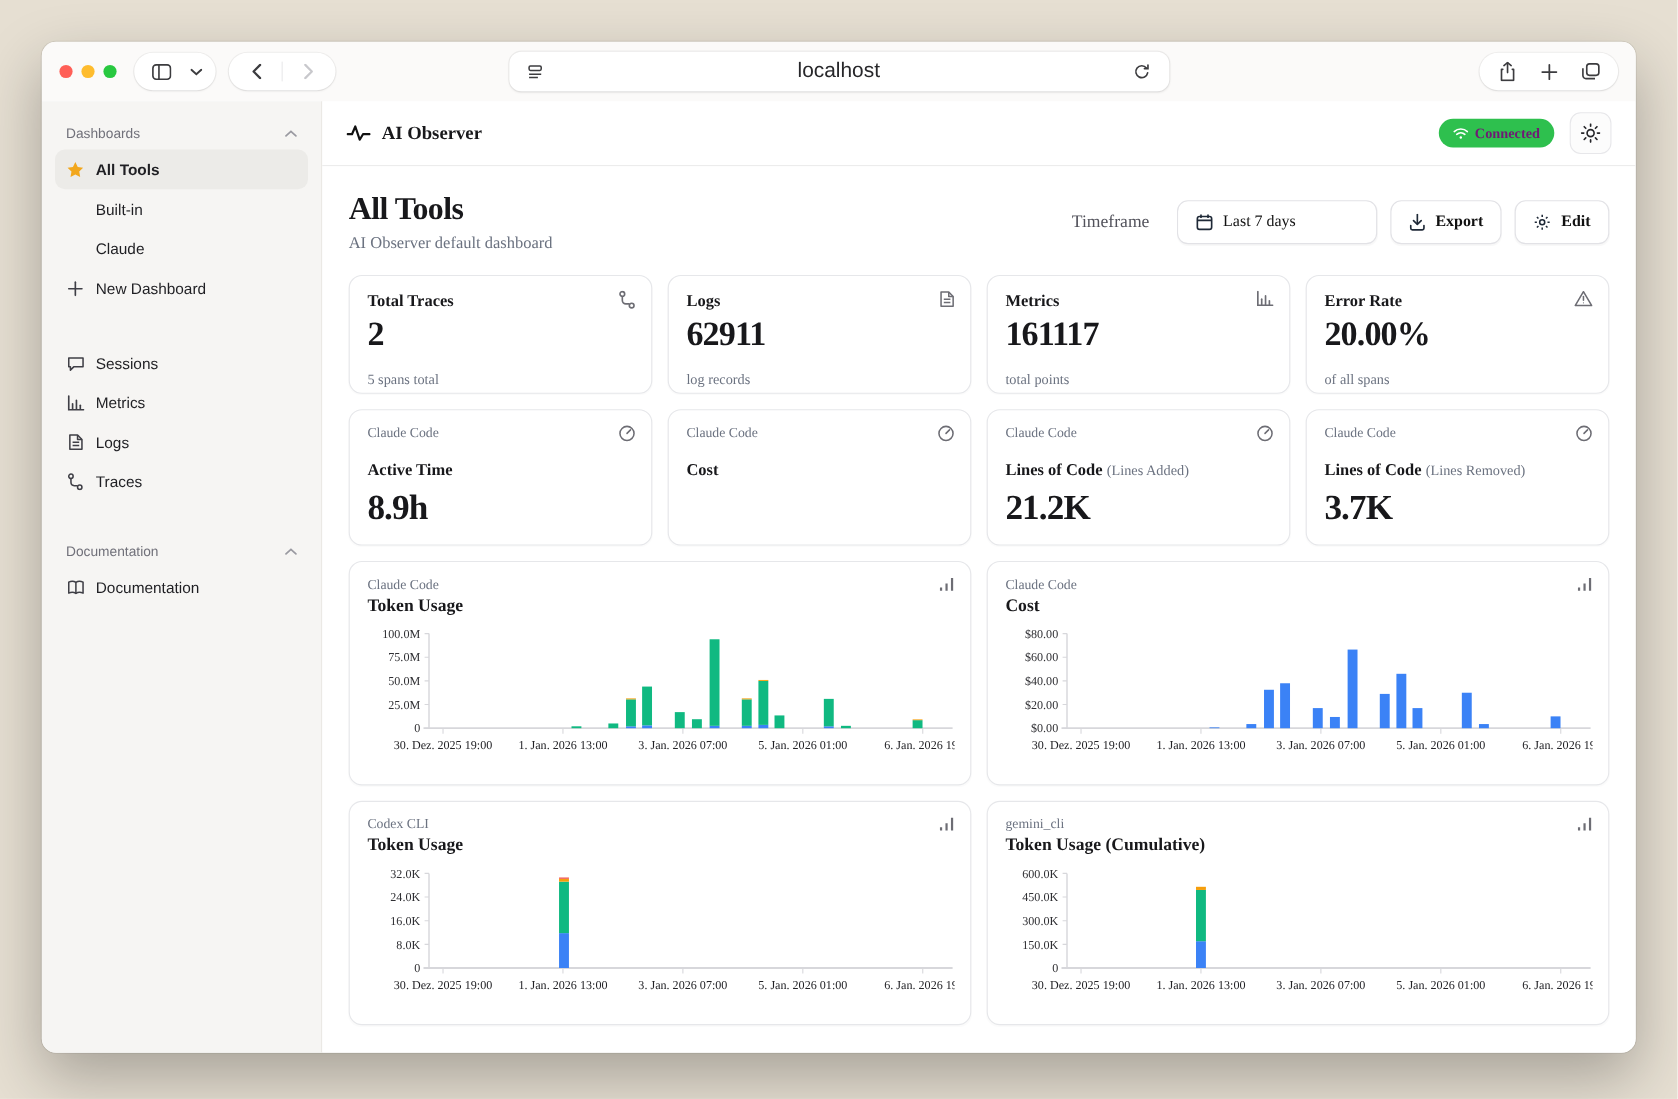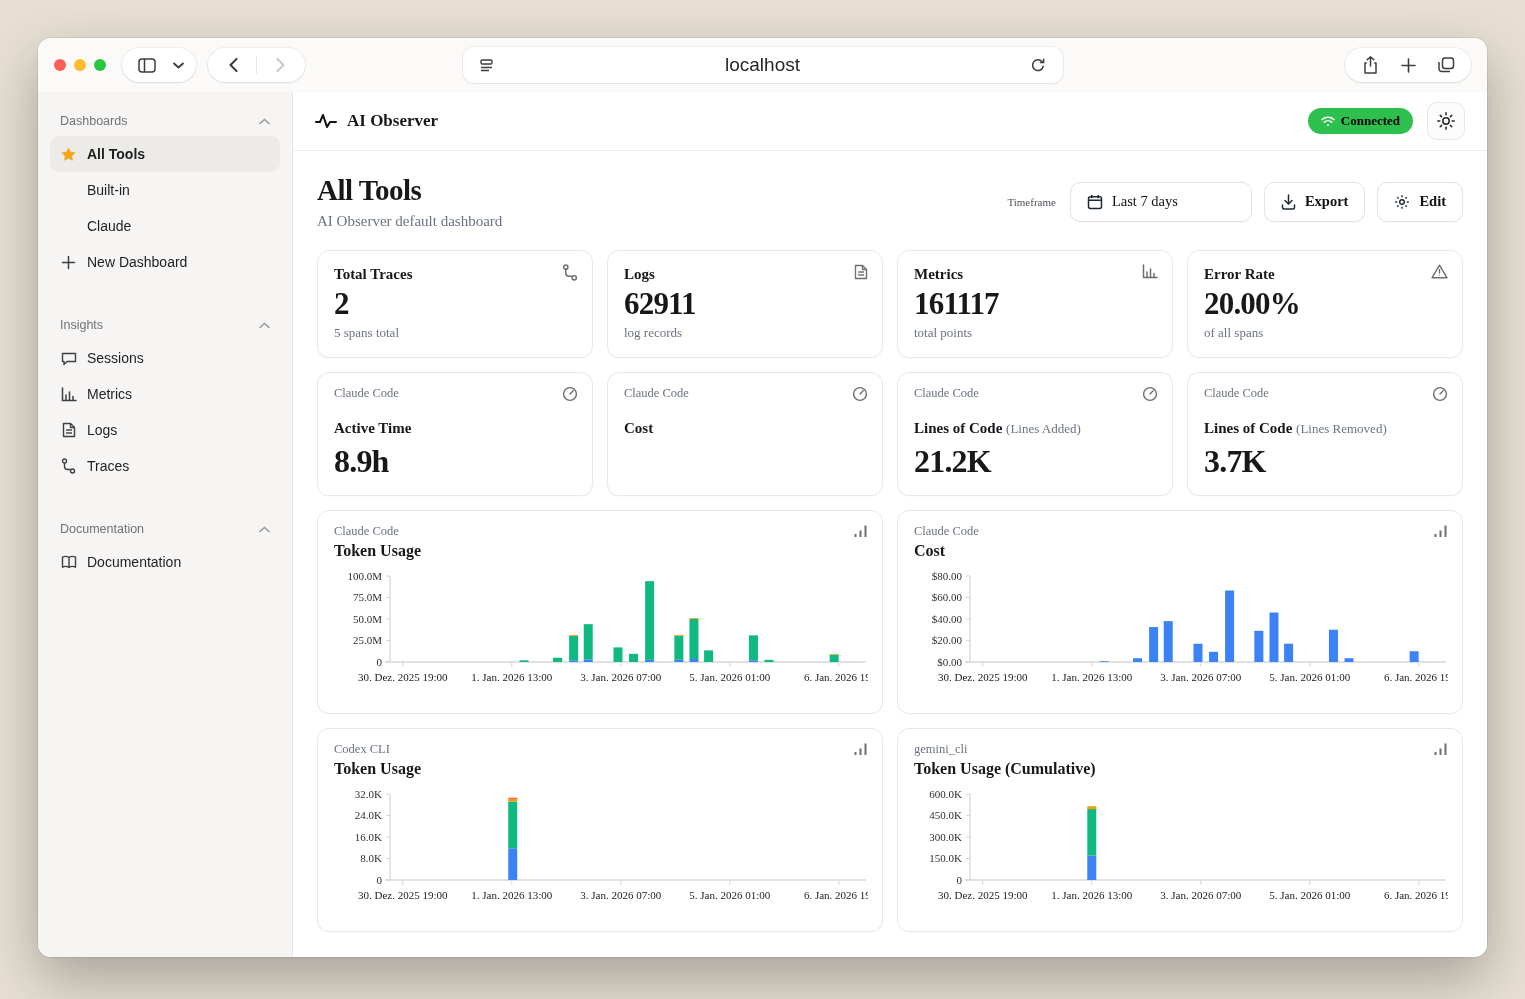--- a/index.html
+++ b/index.html
@@ -35,43 +35,43 @@
   .sb-item.active { background:#ecebe8; font-weight:600; }
   .sb-item .icn { width:17px; height:17px; display:flex; align-items:center; justify-content:center; color:#3f3f46; flex:0 0 17px; }
   .sb-item.sub { padding-left:37px; }
   .sb-gap { height:22px; }
 
   .main { flex:1; min-width:0; display:flex; flex-direction:column; background:#fff;font-family:Liberation Serif, serif; }
   .main-header { height:59px; border-bottom:1px solid #ececec; display:flex; align-items:center; padding:0 22px; flex:0 0 auto; }
   .brand { display:flex; align-items:center; gap:10px; font-size:17px; font-weight:700; }
   .brand .icn { color:#111; display:flex; }
   .mh-right { margin-left:auto; display:flex; align-items:center; gap:14px; }
-  .badge { height:26px; border-radius:14px; background:var(--badge-green,#2ec04e); color:#000000; font-size:13px; font-weight:700;
+  .badge { height:26px; border-radius:14px; background:var(--badge-green,#2ec04e); color:#701a75; font-size:13px; font-weight:700;
     display:flex; align-items:center; gap:6px; padding:0 13px; }
   .theme-btn { width:38px; height:38px; border-radius:10px; border:1px solid #e7e7ea; background:#fcfcfc; display:flex; align-items:center; justify-content:center; color:#26262a; }
 
   .content { flex:1; padding:22px 24px 0; overflow:hidden; }
   .page-head { display:flex; align-items:center; margin-bottom:20px; }
   .page-title { font-size:29px; font-weight:800; letter-spacing:-.5px; line-height:34px; }
   .page-sub { font-size:15px; color:#6b7280; margin-top:6px; }
   .ph-right { margin-left:auto; display:flex; align-items:center; gap:12px; }
-  .tf-label { font-size:11px; color:#52525b; margin-right:2px; }
+  .tf-label { font-size:16px; color:#52525b; margin-right:13px; }
   .btn { height:40px; border:1px solid #e2e2e6; background:#fff; border-radius:10px; display:flex; align-items:center; gap:9px;
     font-size:14.5px; font-weight:600; color:#111; padding:0 16px; box-shadow:0 1px 1px rgba(0,0,0,.03); }
   .btn .icn { display:flex; color:#1f2937; }
   .btn.timeframe { width:182px; font-weight:500; }
 
   .grid4 { display:grid; grid-template-columns:repeat(4,1fr); gap:14px; margin-bottom:14px; }
   .grid2 { display:grid; grid-template-columns:repeat(2,1fr); gap:14px; margin-bottom:14px; }
   .card { background:#fff; border:1px solid #e6e7ea; border-radius:12px; padding:13px 16px; position:relative; box-shadow:0 1px 1px rgba(0,0,0,.02); }
   .corner-icn { position:absolute; top:13px; right:14px; color:#6d6d74; display:flex; }
   .stat-card { height:108px; }
   .stat-title { font-size:15px; font-weight:700; margin-top:2px; }
   .stat-value { font-size:31px; font-weight:800; letter-spacing:-.8px; line-height:36px; margin-top:3px; }
-  .stat-cap { font-size:13px; color:#6b7280; margin-top:3px; }
+  .stat-cap { font-size:13px; color:#6b7280; margin-top:15px; }
   .g-card { height:124px; }
   .g-src { font-size:12.5px; color:#6b7280; }
   .g-title { font-size:15px; font-weight:700; margin-top:19px; }
   .g-qual { font-size:13px; color:#6b7280; font-weight:400; }
   .g-value { font-size:32px; font-weight:800; letter-spacing:-.8px; margin-top:6px; }
 
   .chart-card { height:204px; overflow:hidden; }
   .c-src { font-size:12.5px; color:#6b7280; }
   .c-title { font-size:16px; font-weight:700; margin-top:3px; }
   .chart-plot { margin-top:8px; }
@@ -184,26 +184,20 @@
                 <line x1="1.5" y1="7.5" x2="13.5" y2="7.5"></line>
               </svg>
           </span>
           <span>New Dashboard</span>
         </div>
       </div>
 
       <div class="sb-gap"></div>
 
       <div class="sb-section">
-        <div class="sb-head">
-          <span>Insights</span>
-          <svg width="11" height="7" viewBox="0 0 11 7" fill="none" stroke="#9a9aa1" stroke-width="1.6" stroke-linecap="round">
-              <polyline points="1,5.5 5.5,1.5 10,5.5"></polyline>
-            </svg>
-        </div>
         <div class="sb-item">
           <span class="icn">
             <svg width="16" height="15" viewBox="0 0 16 15" fill="none" stroke="currentColor" stroke-width="1.4" stroke-linejoin="round">
                 <path d="M1.5 2.5h13v8h-8.5l-3 3v-3h-1.5z"></path>
               </svg>
           </span>
           <span>Sessions</span>
         </div>
         <div class="sb-item">
           <span class="icn">

